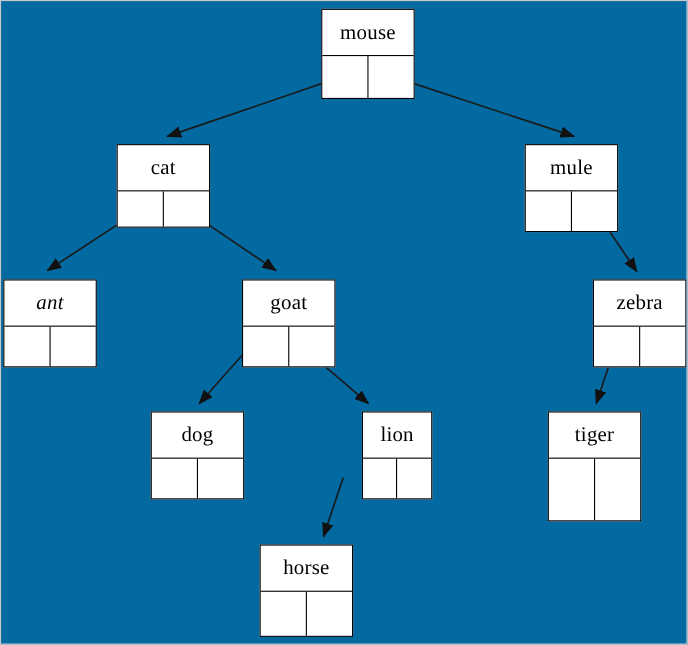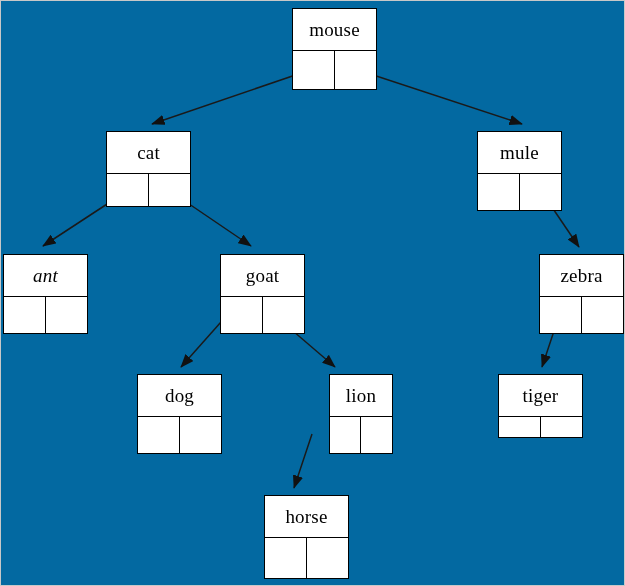--- a/index.html
+++ b/index.html
@@ -132,28 +132,28 @@
           <div class="ptr right"></div>
         </div>
       </div>
       <div class="node" style="left: 290px; top: 373px; width: 64px; height: 80px; margin-left: 38px;">
         <div class="node-label">lion</div>
         <div class="node-ptrs">
           <div class="ptr left"></div>
           <div class="ptr right"></div>
         </div>
       </div>
-      <div class="node" style="left: 497px; top: 373px; width: 85px; height: 64px;">
+      <div class="node" style="left: 497px; top: 373px; width: 85px; height: 100px;">
         <div class="node-label">tiger</div>
         <div class="node-ptrs">
           <div class="ptr left"></div>
           <div class="ptr right"></div>
         </div>
       </div>
-      <div class="node" style="left: 263px; top: 494px; width: 85px; height: 84px;">
+      <div class="node" style="left: 235px; top: 494px; width: 85px; height: 84px;">
         <div class="node-label">horse</div>
         <div class="node-ptrs">
           <div class="ptr left"></div>
           <div class="ptr right"></div>
         </div>
       </div>
     </div>
 
 </div>
 

